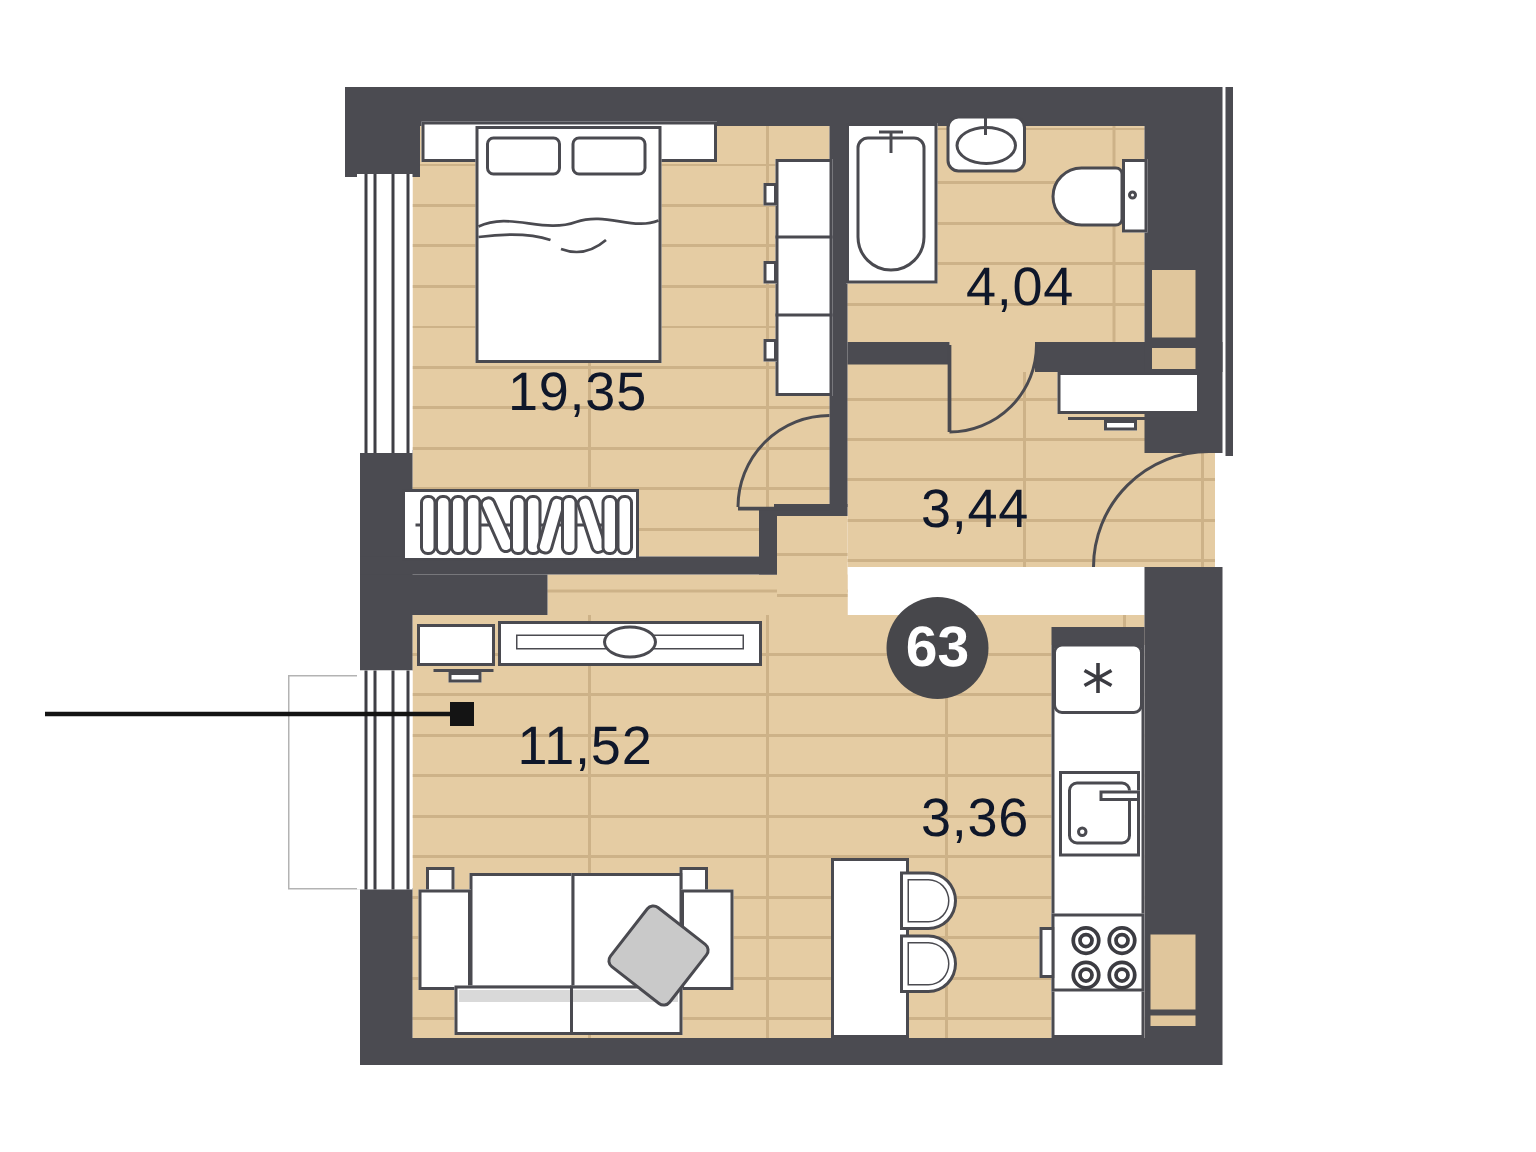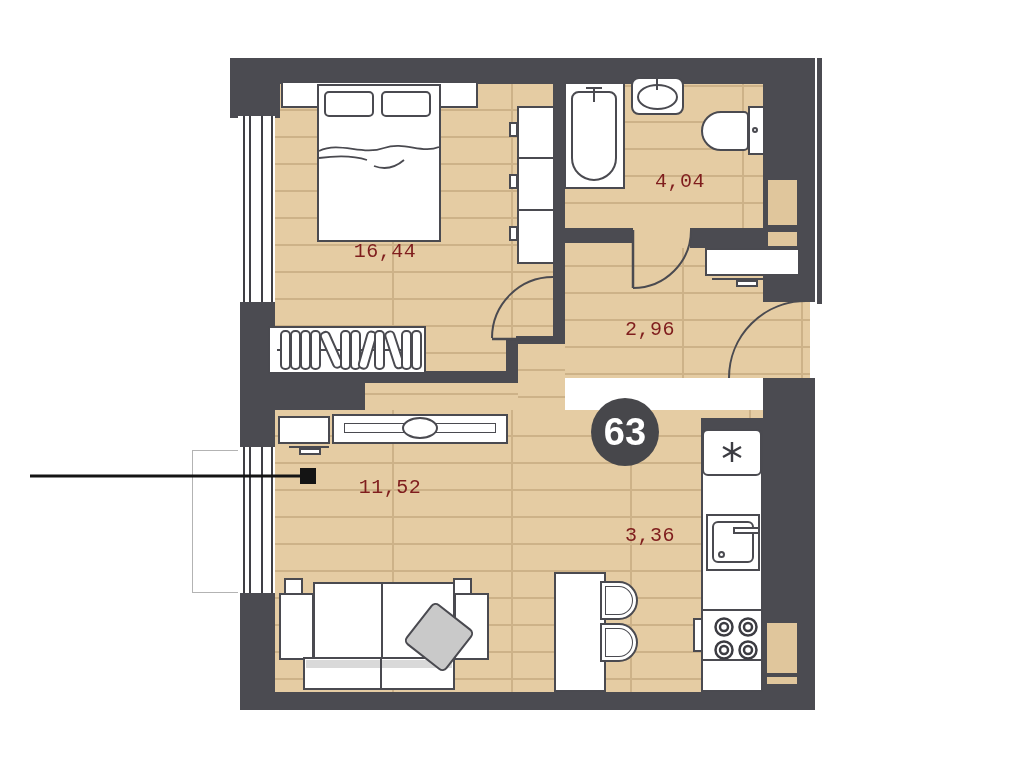--- a/index.html
+++ b/index.html
@@ -10,22 +10,22 @@
     background-image:
       repeating-linear-gradient(90deg, rgba(0,0,0,0) 0 117px, #cdb288 117px 119px),
       repeating-linear-gradient(180deg, rgba(0,0,0,0) 0 25px, #cdb288 25px 27px);}
   .floor.alt{background-position:60px 12px;}
   .wall{position:absolute;background:#4b4b51;}
   .notch{position:absolute;background:#e0c69c;}
   .furn{position:absolute;background:#ffffff;border:2px solid #4a4a50;box-sizing:border-box;}
   .thinline{position:absolute;background:#4a4a50;}
   .winband{position:absolute;background:#ffffff;}
   .winline{position:absolute;background:#3f3f45;width:2px;top:0;bottom:0;}
-  .roomlabel{position:absolute;font-size:20px;font-weight:500;color:#7f1d1d;
-     letter-spacing:.5px;text-align:center;font-family:Liberation Mono, monospace;}
+  .roomlabel{position:absolute;font-size:36px;font-weight:500;color:#0f172a;
+     letter-spacing:.5px;text-align:center;}
   .badge{position:absolute;left:591px;top:398px;width:68px;height:68px;border-radius:50%;
      background:#47474b;color:#ffffff;font-size:38px;font-weight:bold;text-align:center;
      line-height:68px;}
   .chair{position:absolute;background:#fff;border:2px solid #4a4a50;box-sizing:border-box;
      border-radius:0 50% 50% 0;}
   .chair .inner{position:absolute;left:3px;top:3px;right:3px;bottom:3px;
      border:1.5px solid #4a4a50;border-radius:0 50% 50% 0;}
   .balcony{position:absolute;background:#ffffff;border:1.5px solid #b3b3b3;box-sizing:border-box;}
   svg.overlay{position:absolute;left:0;top:0;pointer-events:none;}
 </style>
@@ -200,18 +200,18 @@
       <circle cx="724" cy="627" r="4" stroke-width="2.5"></circle>
     <circle cx="748" cy="627" r="8.5" stroke-width="2.5"></circle>
       <circle cx="748" cy="627" r="4" stroke-width="2.5"></circle>
     <circle cx="724" cy="650" r="8.5" stroke-width="2.5"></circle>
       <circle cx="724" cy="650" r="4" stroke-width="2.5"></circle>
     <circle cx="748" cy="650" r="8.5" stroke-width="2.5"></circle>
       <circle cx="748" cy="650" r="4" stroke-width="2.5"></circle>
   </g>
 </svg>
 
-<div class="roomlabel" style="left:320px;top:240px;width:130px;">16,44</div>
+<div class="roomlabel" style="left:320px;top:240px;width:130px;">19,35</div>
 <div class="roomlabel" style="left:615px;top:170px;width:130px;">4,04</div>
-<div class="roomlabel" style="left:585px;top:318px;width:130px;">2,96</div>
+<div class="roomlabel" style="left:585px;top:318px;width:130px;">3,44</div>
 <div class="roomlabel" style="left:585px;top:524px;width:130px;">3,36</div>
 <div class="roomlabel" style="left:320px;top:476px;width:140px;">11,52</div>
 <div class="badge">63</div>
 
 </body></html>

